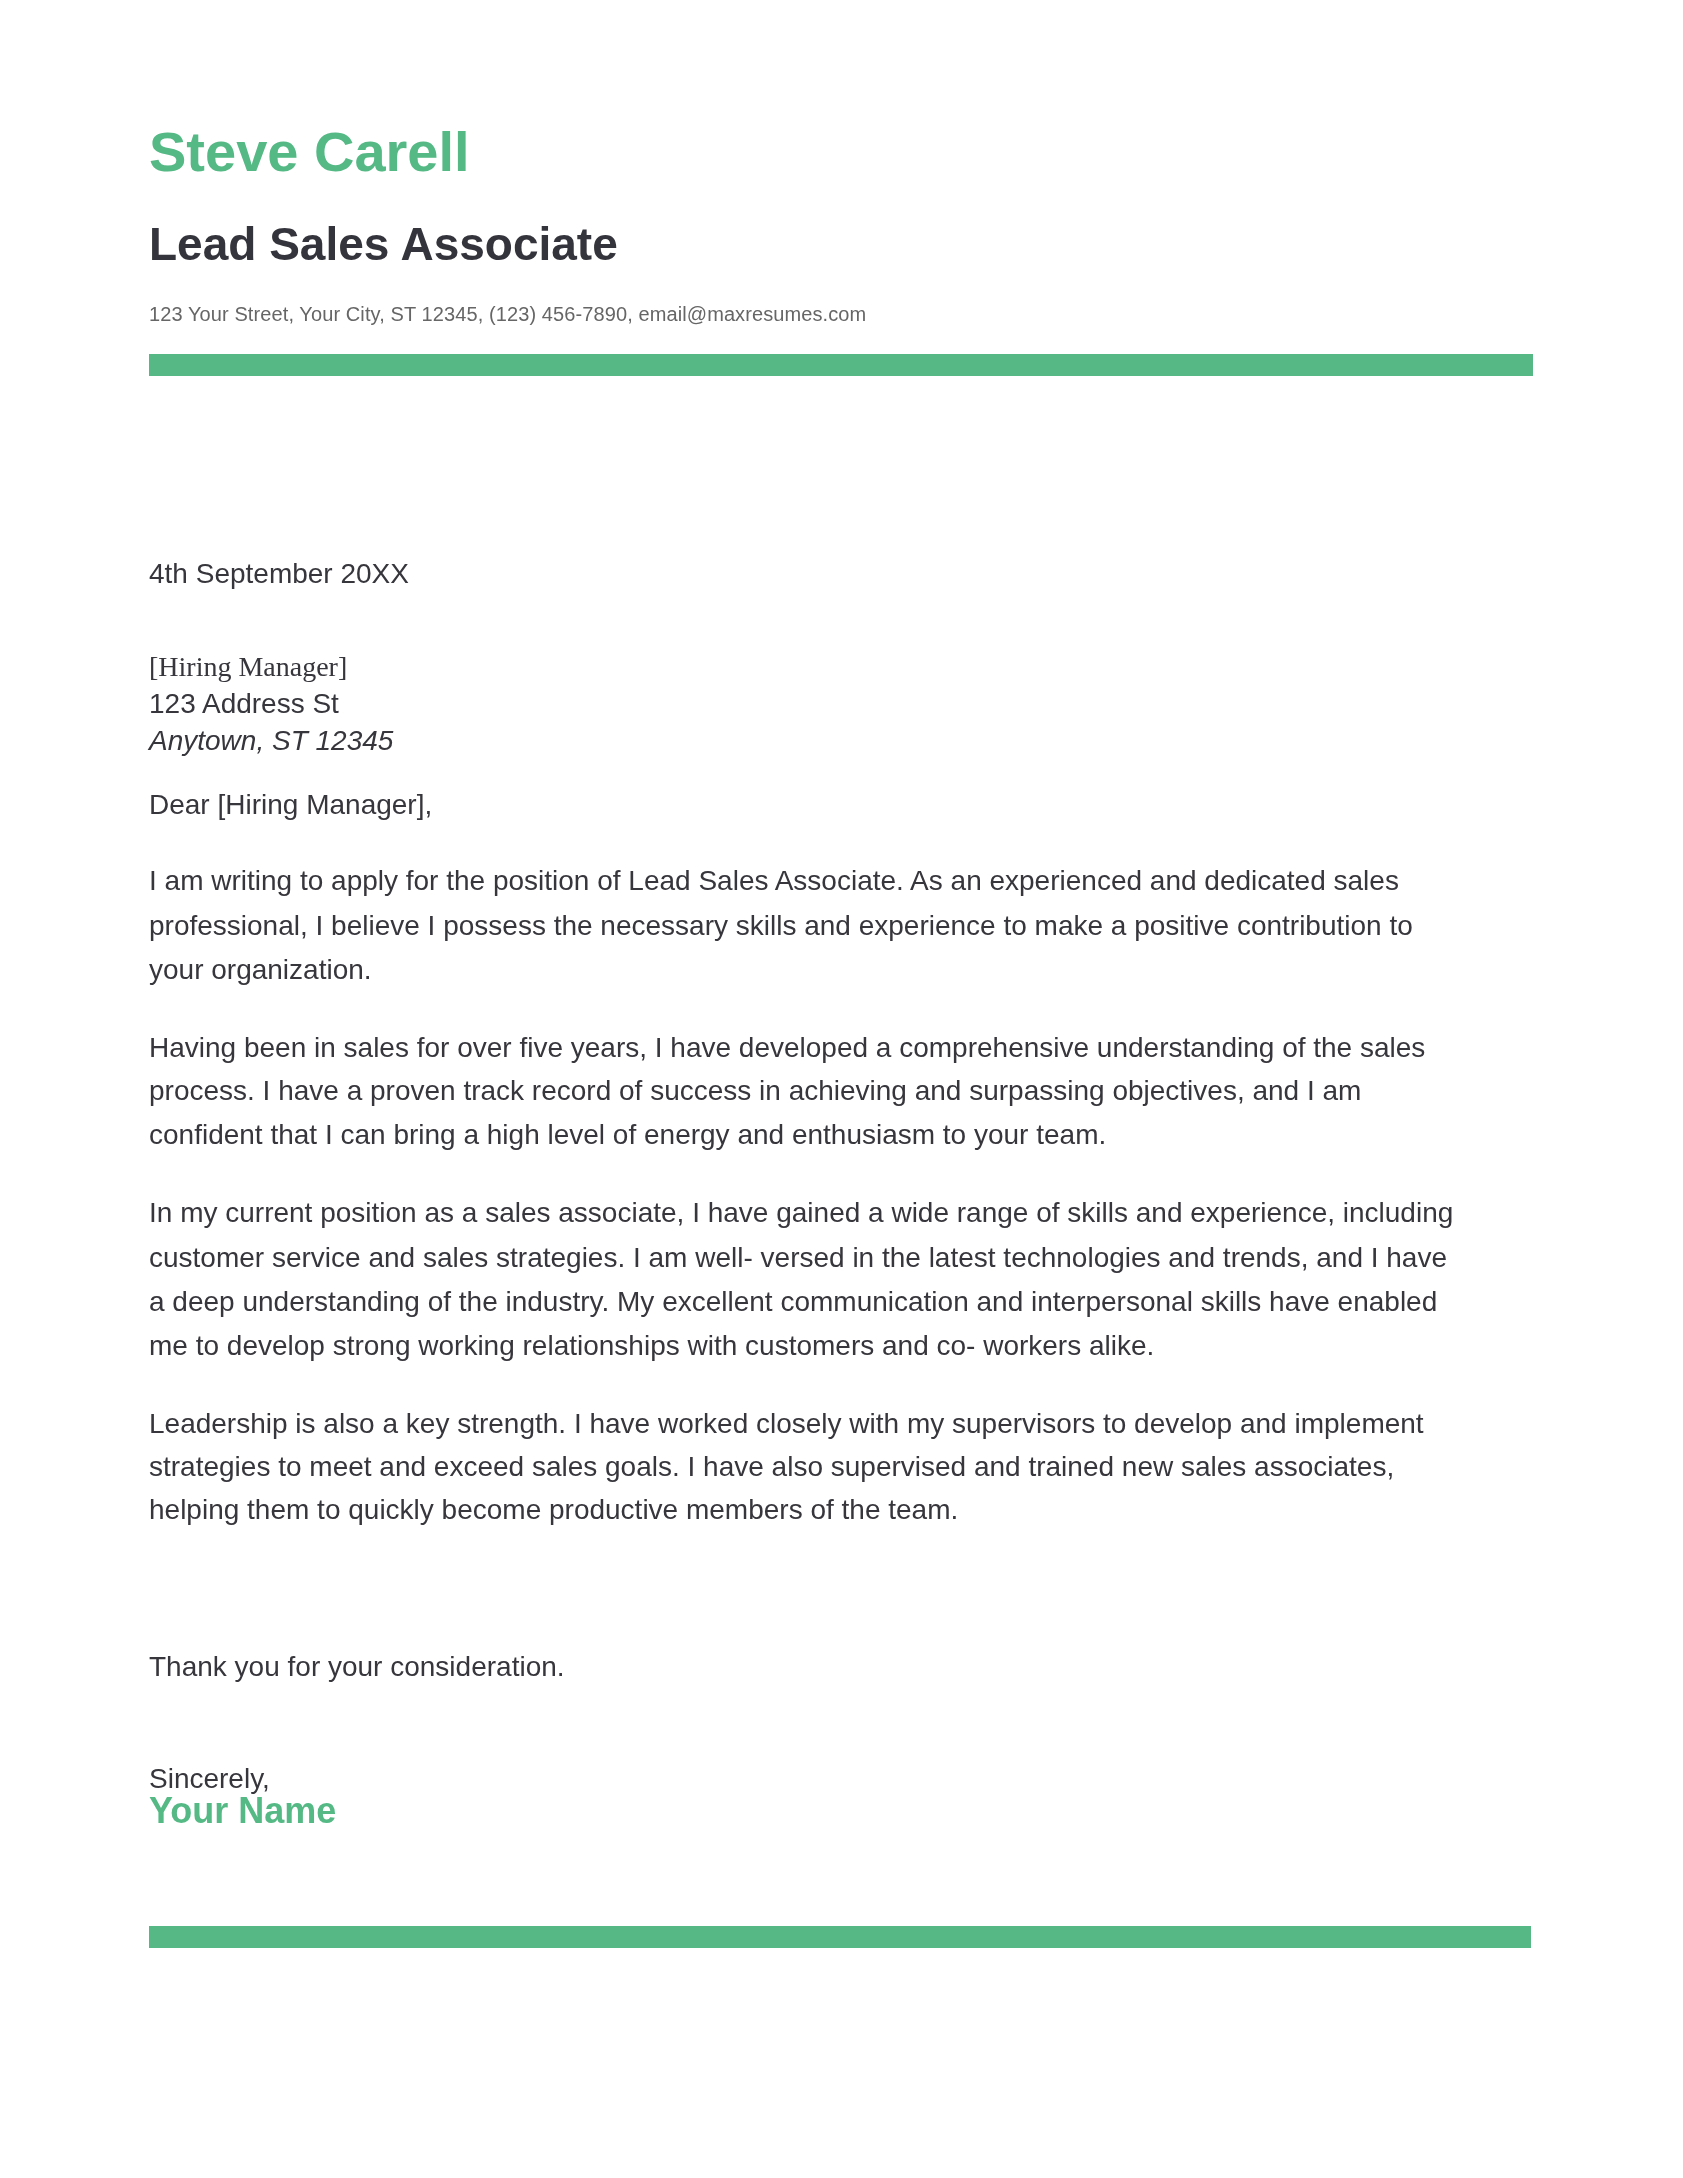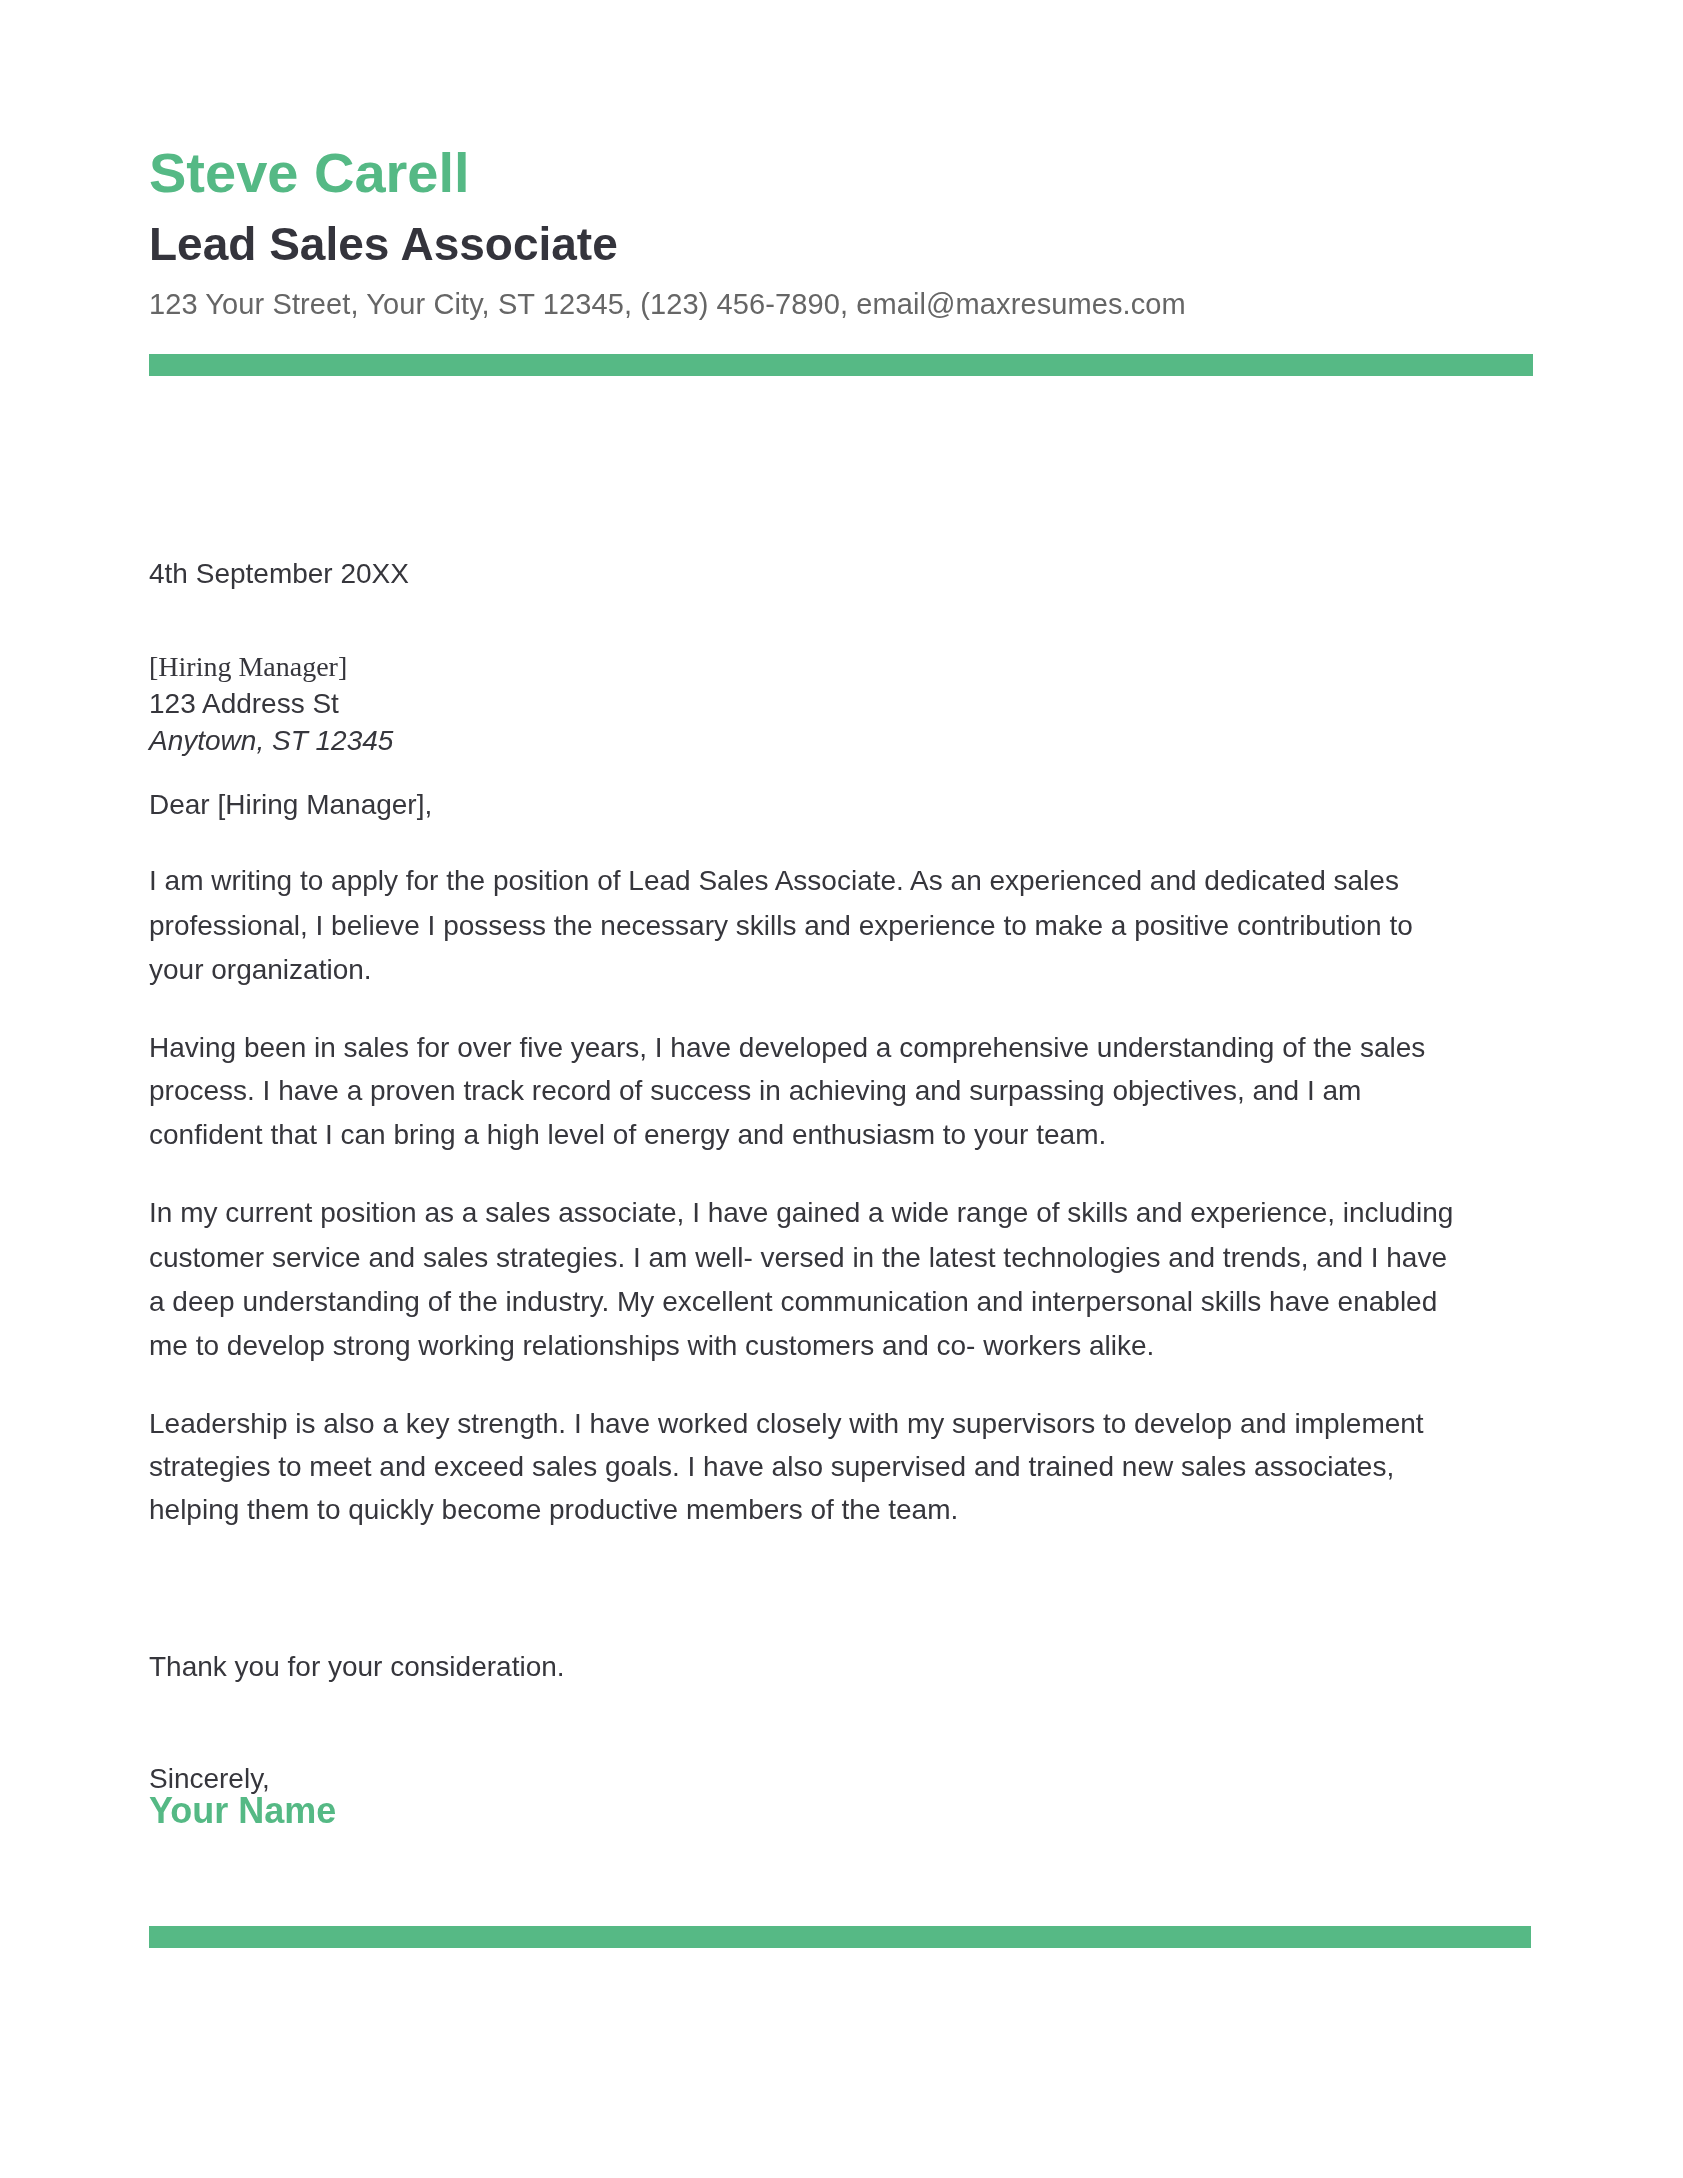--- a/index.html
+++ b/index.html
@@ -11,37 +11,37 @@
       width: 1683px;
       height: 2178px;
       position: relative;
       overflow: hidden;
       font-family: "Liberation Sans", "DejaVu Sans", sans-serif;
       color: #36363c;
     }
     .abs { position: absolute; left: 149px; white-space: nowrap; }
 
     .name {
-      top: 138px;
+      top: 117px;
       font-size: 56px;
       line-height: 69px;
       font-weight: bold;
       color: #55b985;
       letter-spacing: 0px;
     }
     .title {
       top: 216px;
       font-size: 46px;
       line-height: 57px;
       font-weight: bold;
       color: #34343c;
     }
     .contact {
-      top: 287px;
-      font-size: 29px;
+      top: 297px;
+      font-size: 20px;
       line-height: 34px;
       color: #666666;
       letter-spacing: 0.1px;
     }
     .bar {
       position: absolute;
       left: 149px;
       width: 1384px;
       height: 22px;
       background: #56b985;

